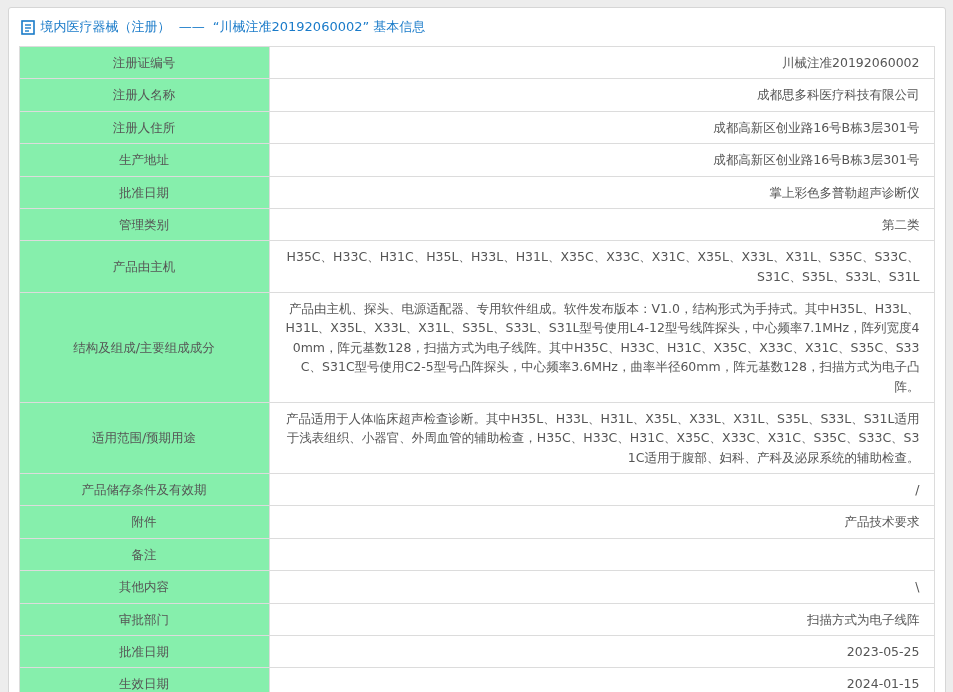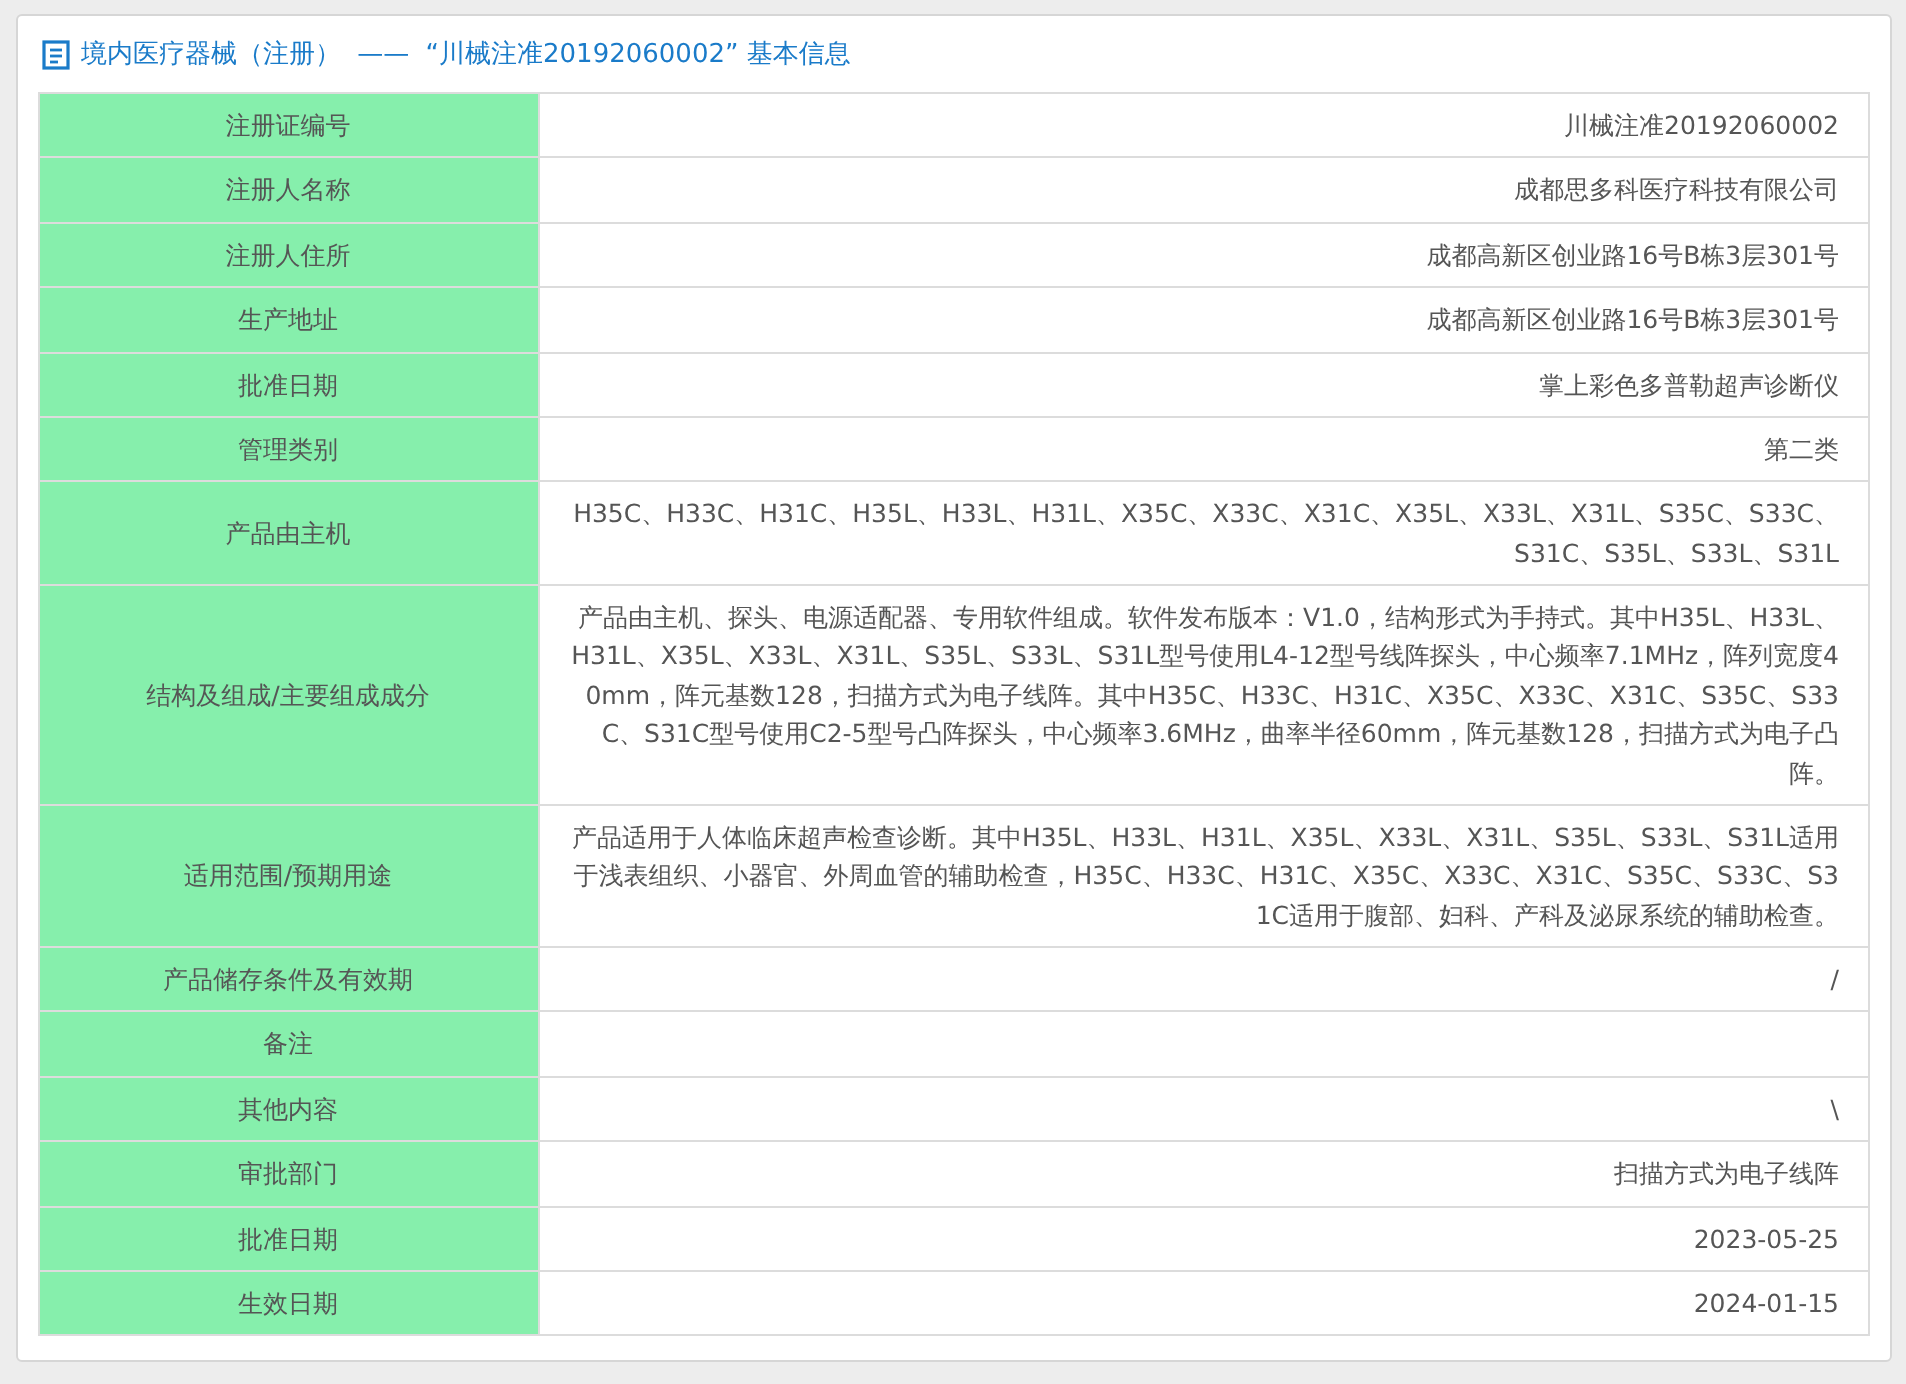--- a/index.html
+++ b/index.html
@@ -119,20 +119,24 @@
           </tr>
           <tr>
             <td class="label-cell"><span>适用范围/预期用途</span></td>
             <td class="value-cell"><span>产品适用于人体临床超声检查诊断。其中H35L、H33L、H31L、X35L、X33L、X31L、S35L、S33L、S31L适用于浅表组织、小器官、外周血管的辅助检查，H35C、H33C、H31C、X35C、X33C、X31C、S35C、S33C、S31C适用于腹部、妇科、产科及泌尿系统的辅助检查。</span></td>
           </tr>
           <tr>
             <td class="label-cell"><span>产品储存条件及有效期</span></td>
             <td class="value-cell"><span>/</span></td>
           </tr>
           <tr>
+            <td class="label-cell"><span>附件</span></td>
+            <td class="value-cell"><span>产品技术要求</span></td>
+          </tr>
+          <tr>
             <td class="label-cell"><span>备注</span></td>
             <td class="value-cell"><span></span></td>
           </tr>
           <tr>
             <td class="label-cell"><span>其他内容</span></td>
             <td class="value-cell"><span>\</span></td>
           </tr>
           <tr>
             <td class="label-cell"><span>审批部门</span></td>
             <td class="value-cell"><span>扫描方式为电子线阵</span></td>

